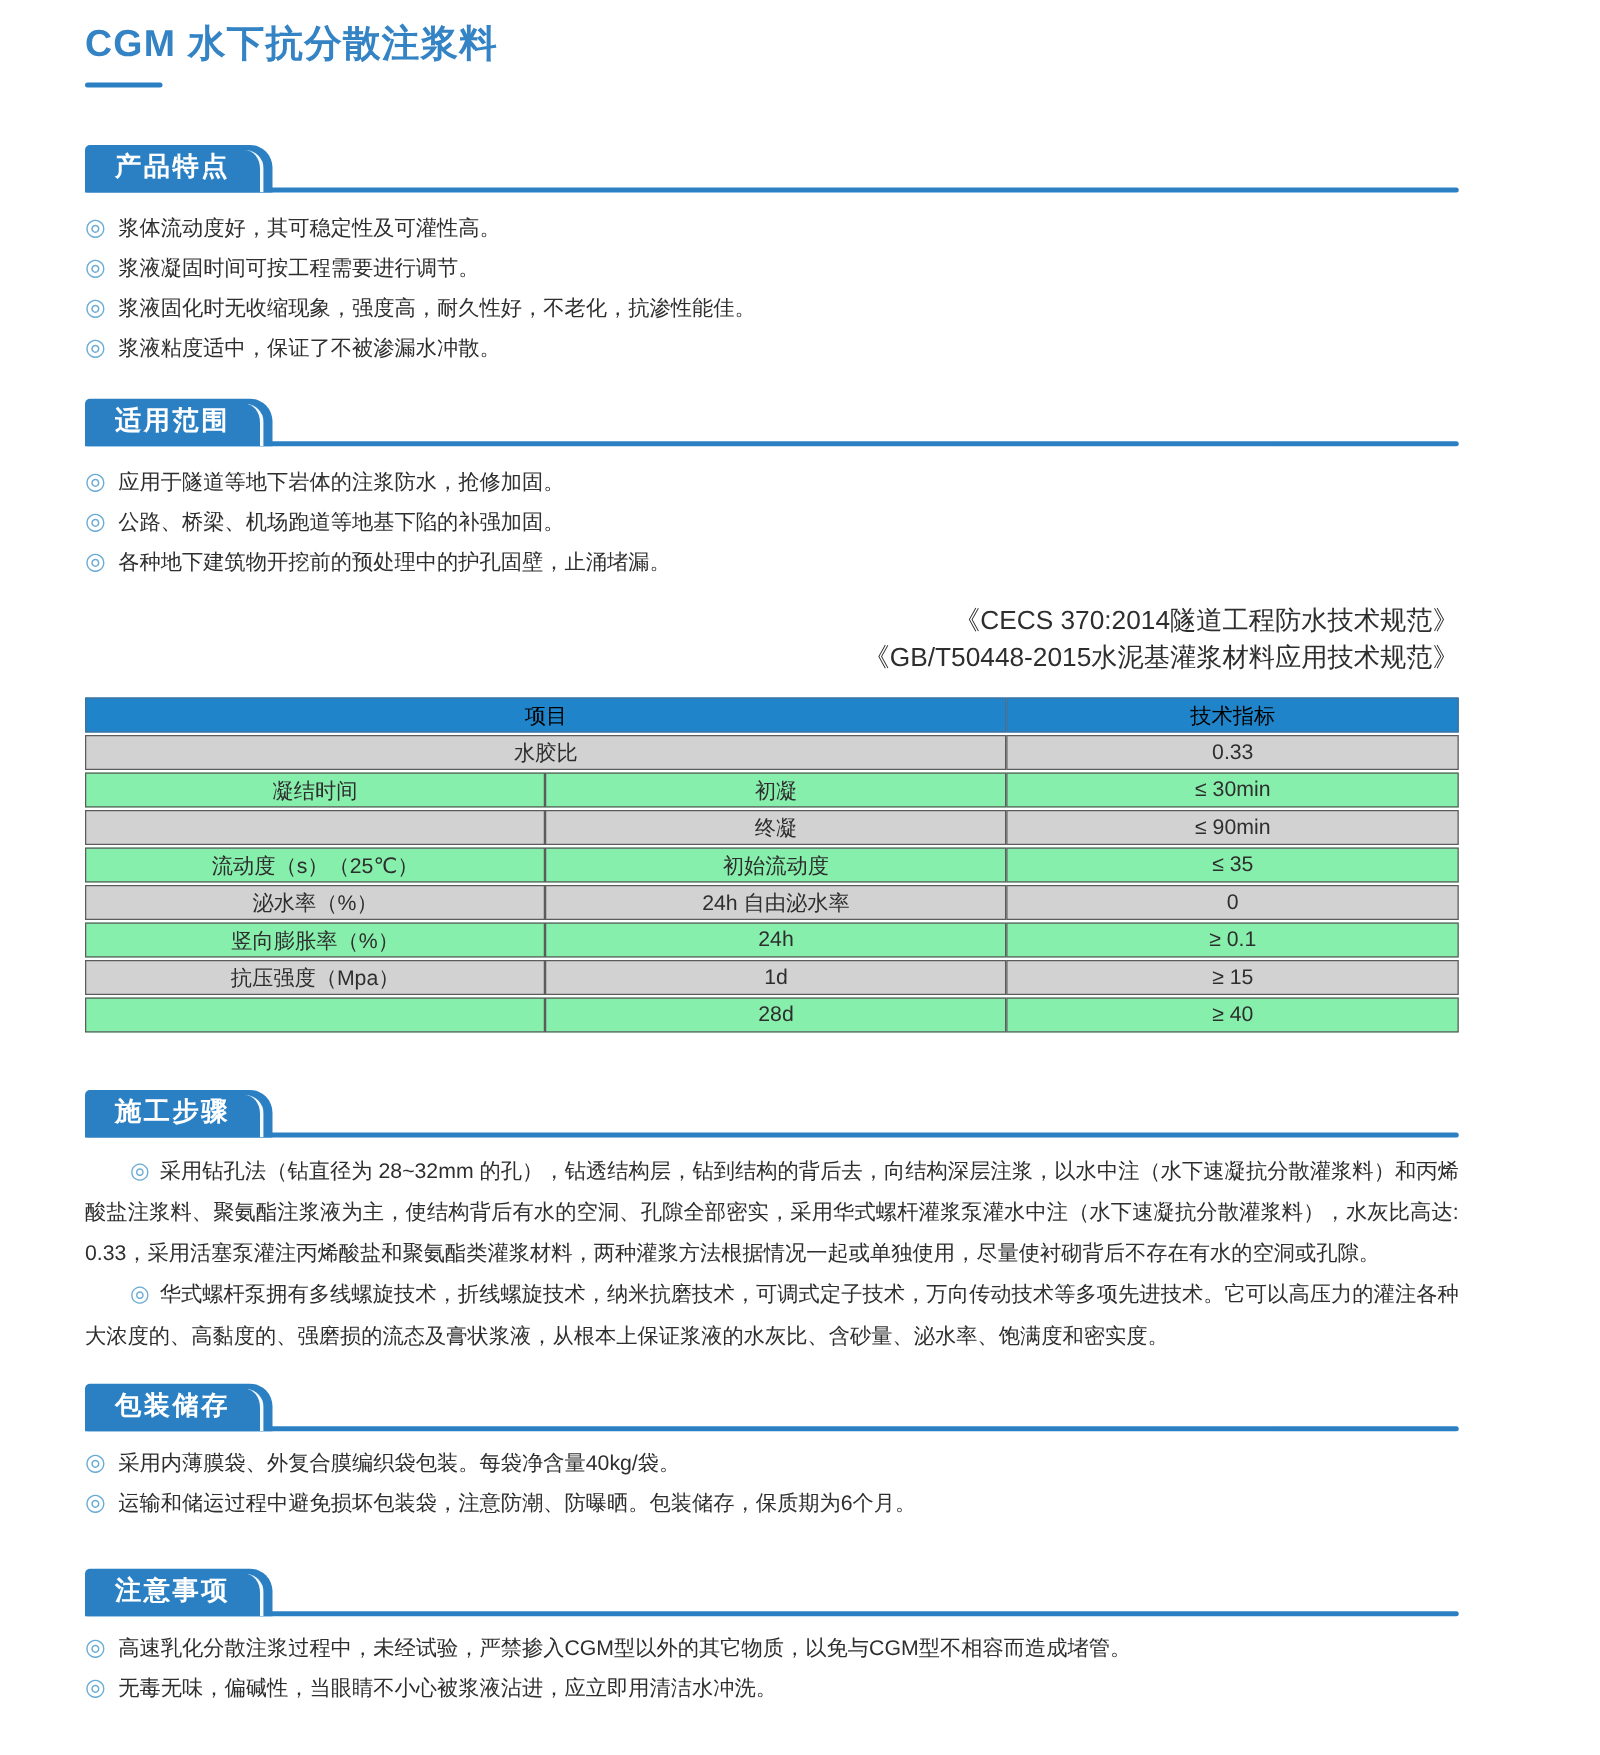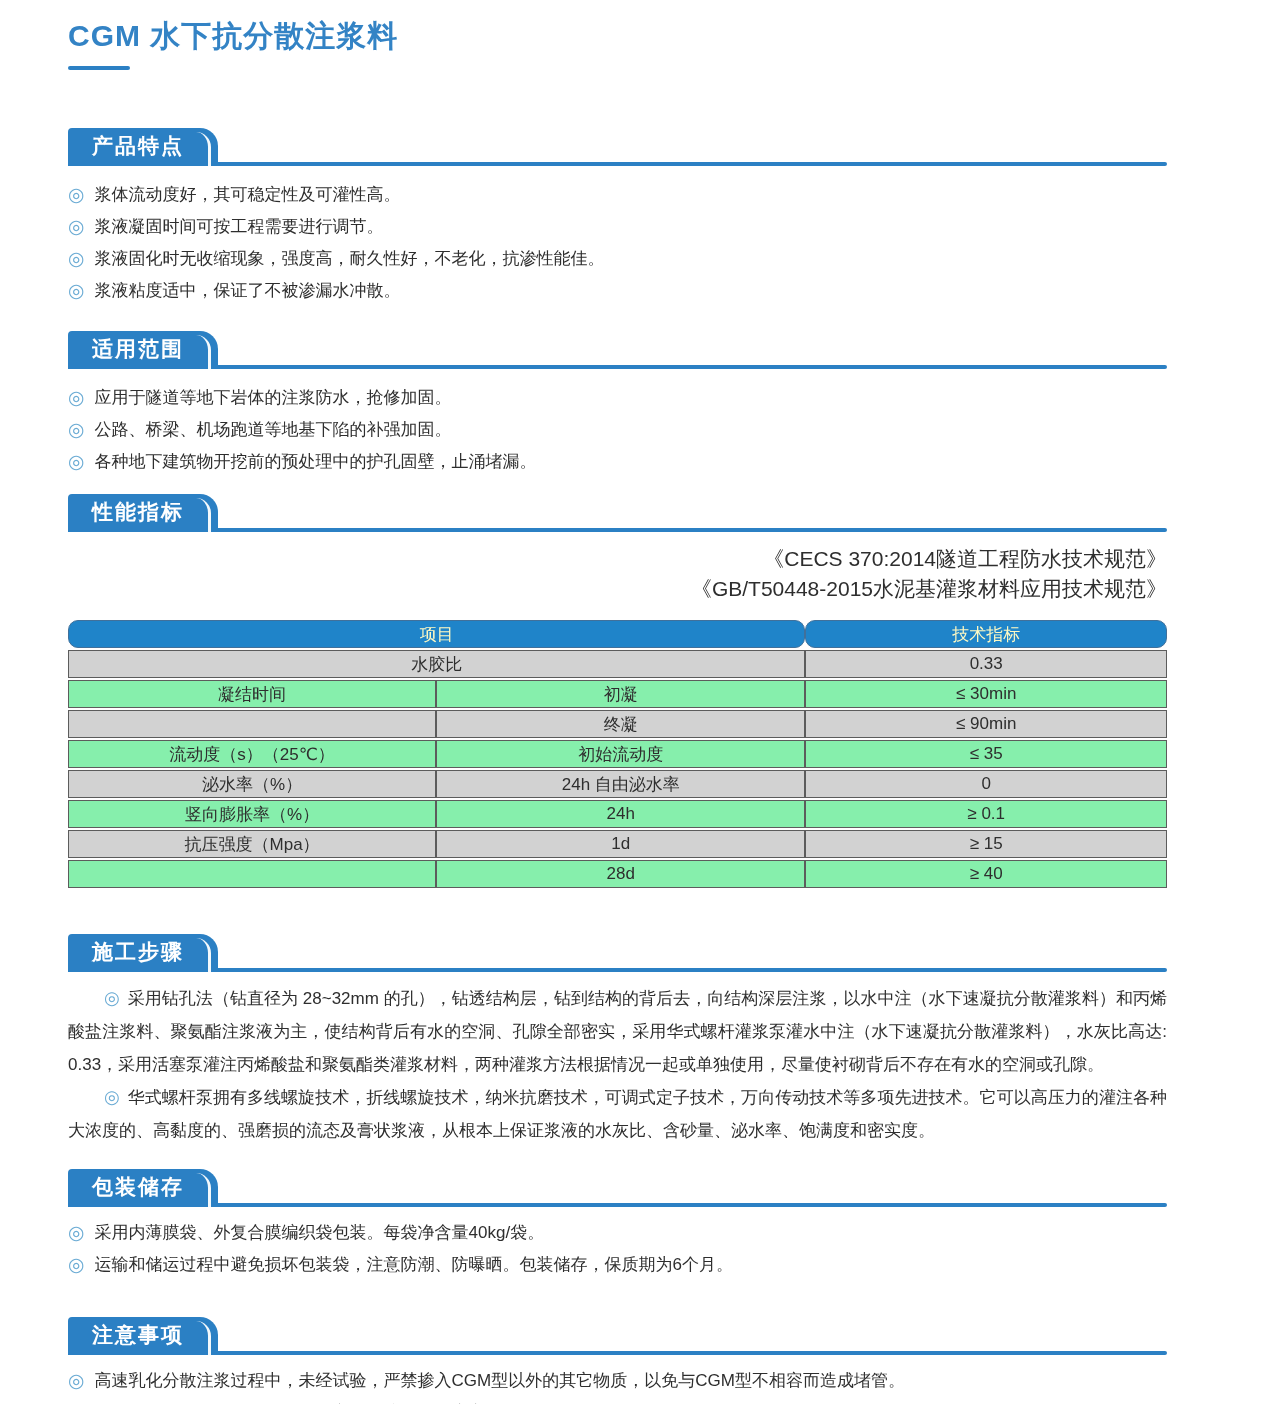--- a/index.html
+++ b/index.html
@@ -101,23 +101,22 @@
     text-align: center;
     height: 28px;
     padding: 0 6px;
     background: #86efac;
     font-weight: 400;
     overflow: hidden;
     white-space: nowrap;
   }
   table.perf th {
     background: #1f84c9;
-    color: #fef9c3;
+    color: #000000;
     border-color: #41709a;
-    border-radius: 10px;
   }
   table.perf tr.g td { background: #d2d2d2; }
 
   
   .paras { margin-top: 10px; }
   .paras p {
     font-size: 17px;
     line-height: 33px;
     text-align: justify;
     text-indent: 36px;
@@ -126,21 +125,21 @@
   .paras .ring-icon { margin-right: 8px; font-size: 18px; }
 </style>
 </head>
 <body>
 
 <div class="content">
 
   <h1 class="page-title">CGM 水下抗分散注浆料</h1>
   <div class="title-rule"></div>
 
-  <div class="section" style="margin-top:58px">
+  <div class="section" style="margin-top:46px">
     <div class="sec-head">
       <div class="sec-rule"></div>
       <div class="sec-tab">
         <span class="sec-tab-label">产品特点</span>
       </div>
     </div>
     <ul class="bullets">
       <li>
         <span class="ring-icon">◎</span>
         <span>浆体流动度好，其可稳定性及可灌性高。</span>
@@ -177,26 +176,20 @@
         <span>公路、桥梁、机场跑道等地基下陷的补强加固。</span>
       </li>
       <li>
         <span class="ring-icon">◎</span>
         <span>各种地下建筑物开挖前的预处理中的护孔固壁，止涌堵漏。</span>
       </li>
     </ul>
   </div>
 
   <div class="section" style="margin-top:16px">
-    <div class="sec-head">
-      <div class="sec-rule"></div>
-      <div class="sec-tab">
-        <span class="sec-tab-label">性能指标</span>
-      </div>
-    </div>
     <div class="standards">
       <div class="standard-line">《CECS 370:2014隧道工程防水技术规范》</div>
       <div class="standard-line">《GB/T50448-2015水泥基灌浆材料应用技术规范》</div>
     </div>
 
     <table class="perf">
       <colgroup>
           <col style="width:33.5%">
           <col style="width:33.6%">
           <col style="width:32.9%">

